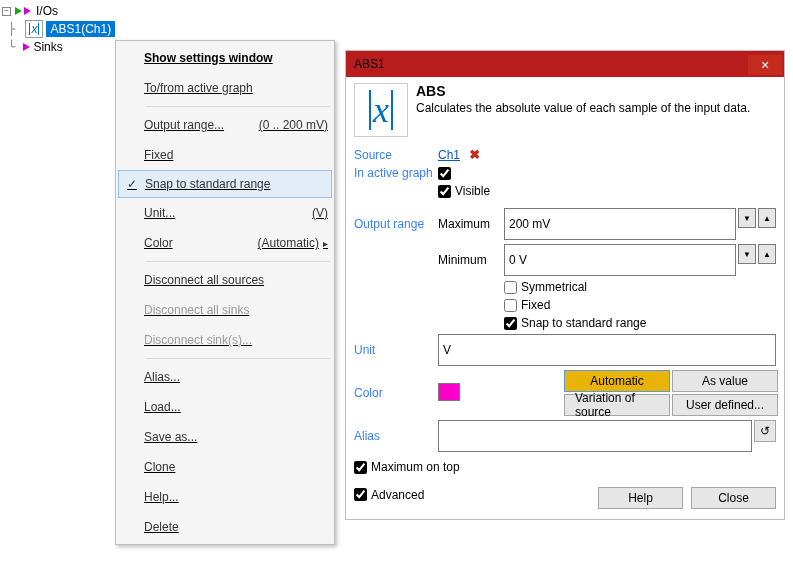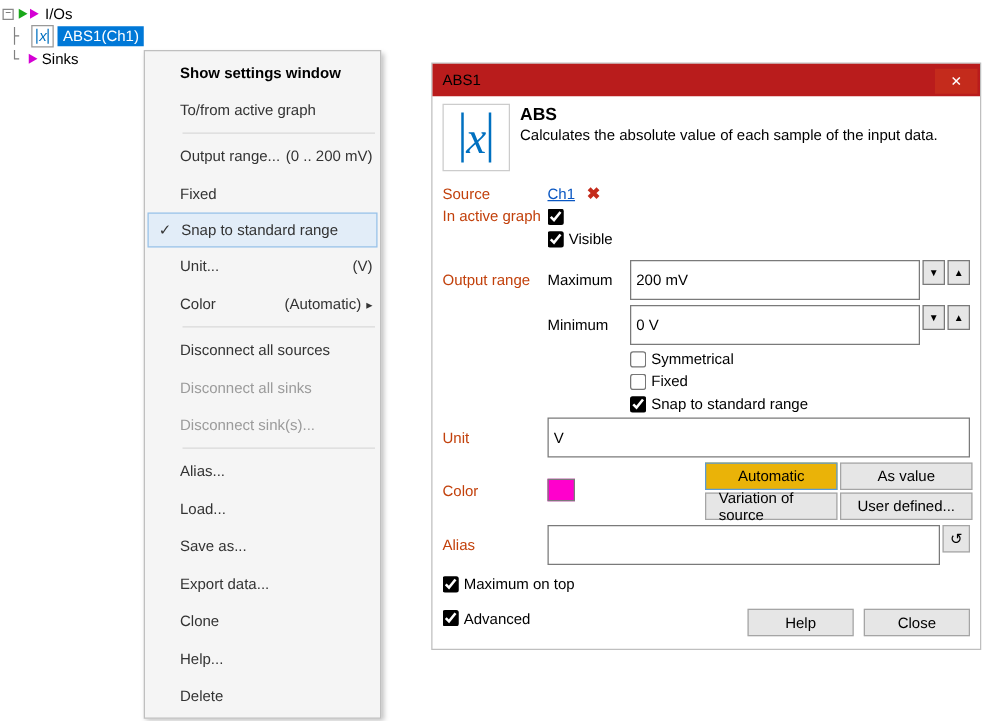--- a/index.html
+++ b/index.html
@@ -15,21 +15,21 @@
   .arrow.right.green { border-left: 7px solid #1aa81a; }
   .arrow.right.magenta { border-left: 7px solid #d400d4; }
   .tree-label { margin-left: 4px; }
   .abs-icon { width: 18px; height: 18px; border: 1px solid #999; display: inline-flex; align-items: center; justify-content: center; font-family: "Times New Roman", serif; font-style: italic; color: #0070c0; font-size: 14px; margin: 0 3px; background:#fff; }
   .abs-icon::before, .abs-icon::after { content: ""; width: 1px; height: 12px; background: #0070c0; }
   .abs-icon::before { margin-right: 1px; }
   .abs-icon::after { margin-left: 1px; }
   .tree-selected { background: #0078d7; color: #fff; padding: 1px 4px; }
 
   
-  .ctxmenu { position: absolute; left: 115px; top: 40px; width: 190px; background: #f5f5f5; border: 1px solid #bfbfbf; box-shadow: 2px 2px 4px rgba(0,0,0,.25); padding: 2px; }
+  .ctxmenu { position: absolute; left: 115px; top: 40px; width: 220px; background: #f5f5f5; border: 1px solid #bfbfbf; box-shadow: 2px 2px 4px rgba(0,0,0,.25); padding: 2px; text-decoration: underline; }
   .ctxitem { display: flex; align-items: center; height: 30px; padding: 0 4px 0 0; }
   .ctxitem .gutter { width: 26px; display: flex; align-items: center; justify-content: center; }
   .ctxitem .lbl { flex: 1; color: #333; }
   .ctxitem .hint { color: #333; }
   .ctxitem.bold .lbl { font-weight: 600; color: #000; }
   .ctxitem.disabled .lbl { color: #9b9b9b; }
   .ctxitem.checked { background: #e2edf8; border: 1px solid #99c2e8; height: 28px; }
   .ctxitem.checked .gutter::before { content: "✓"; color: #333; }
   .ctxsep { height: 1px; background: #d9d9d9; margin: 3px 2px 3px 28px; }
   .ctxitem .sub::after { content: "▸"; color: #333; margin-left: 4px; font-size: 10px; }
@@ -40,21 +40,21 @@
   .titlebar .title { flex: 1; padding-left: 8px; color: #000; }
   .titlebar .close { width: 34px; height: 20px; margin: 2px 2px 0 0; background: #c42b1c; display: flex; align-items: center; justify-content: center; color: #fff; font-size: 11px; }
   .win-body { padding: 6px 8px 10px 8px; }
   .header { display: flex; }
   .header .big-icon { width: 54px; height: 54px; border: 1px solid #ccc; display: flex; align-items: center; justify-content: center; margin-right: 8px; }
   .header .big-icon .x { font-family: "Times New Roman", serif; font-style: italic; color: #0070c0; font-size: 36px; padding: 0 2px; }
   .header .big-icon::before, .header .big-icon::after { content: ""; width: 2px; height: 40px; background: #0070c0; }
   .header h3 { margin: 0 0 2px 0; font-size: 14px; font-weight: 700; }
   .header p { margin: 0; }
   .grid { display: grid; grid-template-columns: 80px 62px 1fr; column-gap: 4px; row-gap: 4px; margin-top: 10px; align-items: center; }
-  .lbl-col { color: #c2410c; }
+  .lbl-col { color: #3b82f6; }
   .link { color: #0a57c2; text-decoration: underline; }
   .redx { color: #c42b1c; font-weight: 700; margin-left: 6px; font-size: 13px;}
   .chk { display: inline-flex; align-items: center; gap: 4px; }
   .chk input { margin: 0; width: 13px; height: 13px; accent-color: #000;}
   input[type=text] { height: 32px; border: 1px solid #7a7a7a; padding: 0 4px; width: 100%; background:#fff; }
   .spin { display: flex; }
   .spin input { flex: 1; }
   .spin .btn { width: 18px; height: 20px; border: 1px solid #7a7a7a; background: #e6e6e6; display: flex; align-items: center; justify-content: center; font-size: 8px; margin-left: 2px; }
   .color-sw { width: 22px; height: 18px; border: 1px solid #7a7a7a; display: inline-block; }
   .btn-std { height: 22px; border: 1px solid #a5a5a5; background: #e6e6e6; display: inline-flex; align-items: center; justify-content: center; min-width: 85px; padding: 0 10px; }
@@ -143,24 +143,20 @@
   <div class="ctxitem">
       <span class="gutter"></span>
       <span class="lbl">Load...</span>
     </div>
   <div class="ctxitem">
       <span class="gutter"></span>
       <span class="lbl">Save as...</span>
     </div>
   <div class="ctxitem">
       <span class="gutter"></span>
-      <span class="lbl">Export data...</span>
-    </div>
-  <div class="ctxitem">
-      <span class="gutter"></span>
       <span class="lbl">Clone</span>
     </div>
   <div class="ctxitem">
       <span class="gutter"></span>
       <span class="lbl">Help...</span>
     </div>
   <div class="ctxitem">
       <span class="gutter"></span>
       <span class="lbl">Delete</span>
     </div>

